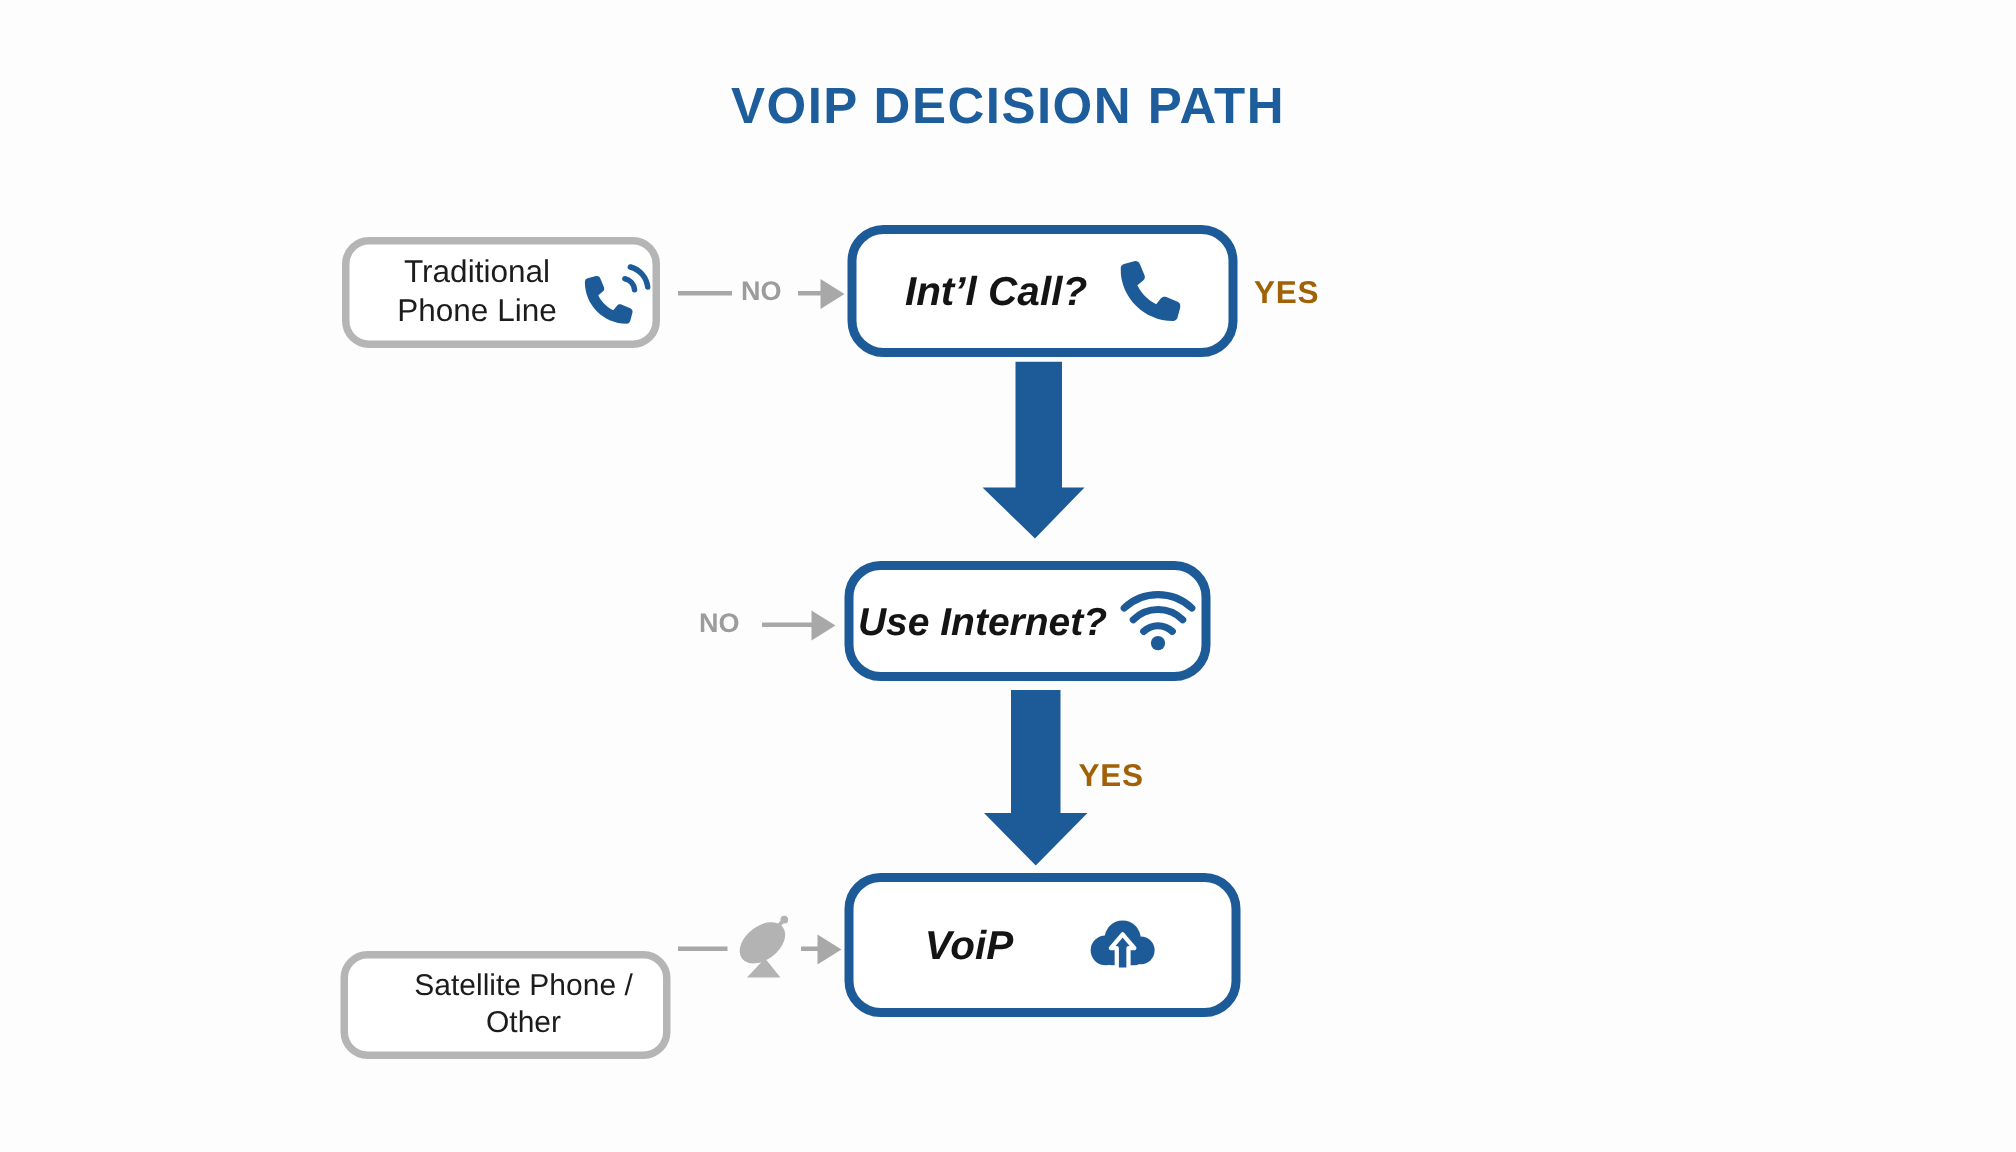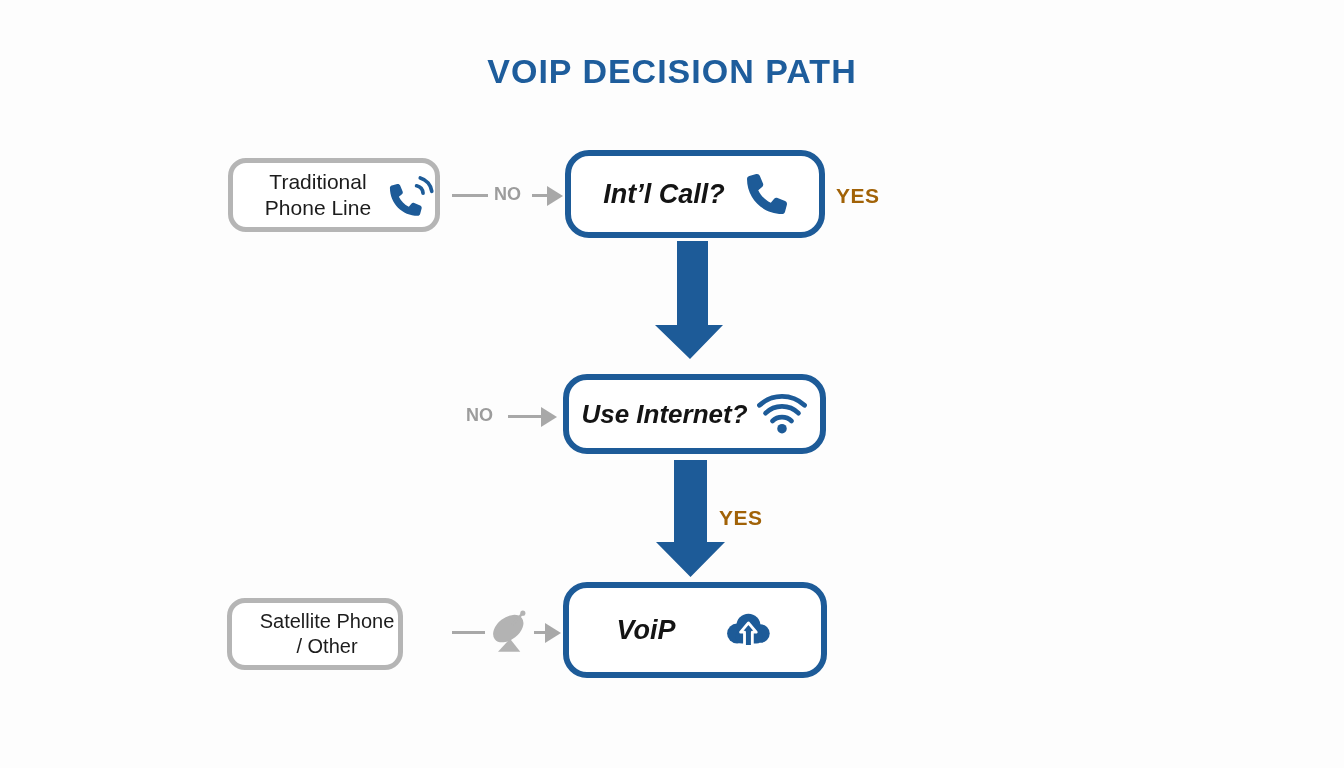--- a/index.html
+++ b/index.html
@@ -88,42 +88,42 @@
 <div class="abs" style="left:655px;top:241px;">
   <svg width="70" height="120" viewBox="0 0 70 120">
     <polygon fill="#1d5b98" points="22,0 53,0 53,84 68,84 35,118 0,84 22,84"></polygon>
   </svg>
 </div>
 
 <div class="abs no-label" style="left:466px;top:405px;">NO</div>
 <div class="abs cline" style="left:508px;top:415px;width:34px;"></div>
 <div class="abs tri-right" style="left:541px;top:407px;"></div>
 
-<div class="abs blue-box" style="left:563px;top:374px;width:263px;height:80px;gap:8px;">
+<div class="abs blue-box" style="left:563px;top:374px;width:244px;height:80px;gap:8px;">
   <span class="blue-box-label" style="font-size:26px;">Use Internet?</span>
   <span>
     <svg width="52" height="44" viewBox="0 0 60 48">
       <circle cx="30" cy="41" r="5.5" fill="#1d5b98"></circle>
       <g fill="none" stroke="#1d5b98" stroke-width="5.5" stroke-linecap="round">
         <path d="M19 32 A 16 16 0 0 1 41 32"></path>
         <path d="M11 23 A 27 27 0 0 1 49 23"></path>
         <path d="M4 14 A 38 38 0 0 1 56 14"></path>
       </g>
     </svg>
   </span>
 </div>
 
 <div class="abs" style="left:656px;top:460px;">
   <svg width="70" height="118" viewBox="0 0 70 118">
     <polygon fill="#1d5b98" points="18,0 51,0 51,82 69,82 34.5,117 0,82 18,82"></polygon>
   </svg>
 </div>
 <div class="abs yes-label" style="left:719px;top:506px;">YES</div>
 
-<div class="abs gray-box" style="left:227px;top:598px;width:176px;height:72px;">
+<div class="abs gray-box" style="left:227px;top:634px;width:220px;height:72px;">
   <span class="gray-label" style="width:172px;font-size:20px;">Satellite Phone / Other</span>
 </div>
 
 <div class="abs cline" style="left:452px;top:631px;width:33px;"></div>
 <div class="abs" style="left:486px;top:606px;">
   <svg width="48" height="52" viewBox="0 0 56 60">
     <g fill="#b3b3b3">
       <ellipse cx="26" cy="26" rx="20" ry="13" transform="rotate(-38 26 26)"></ellipse>
       <circle cx="43" cy="8" r="3"></circle>
       <path d="M14 53 L40 53 L28 38 Z"></path>

